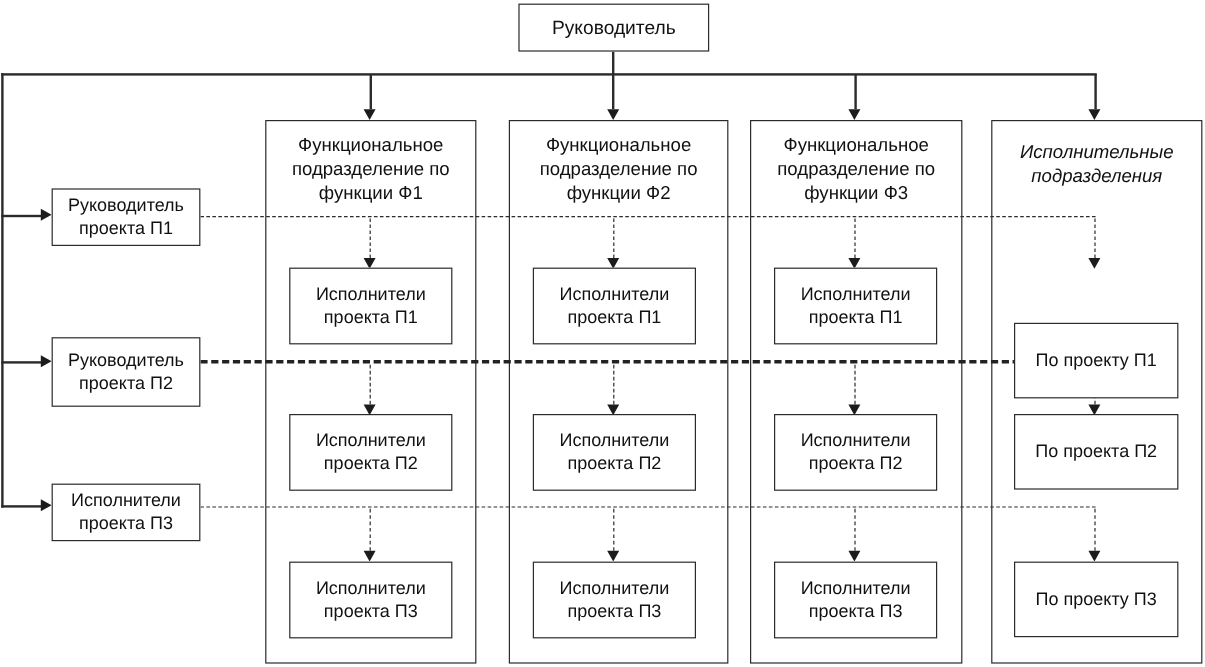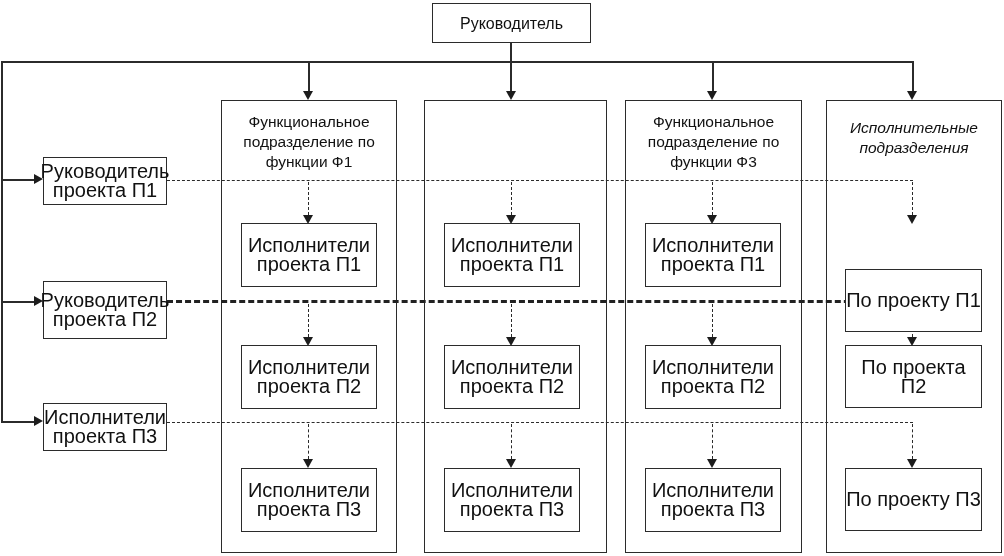--- a/index.html
+++ b/index.html
@@ -14,21 +14,21 @@
   }
   .box {
     position: absolute;
     box-sizing: border-box;
     background: #ffffff;
     border: 1.5px solid #2b2b2b;
     display: flex;
     align-items: center;
     justify-content: center;
     text-align: center;
-    font-size: 20px;
+    font-size: 15px;
     line-height: 19px;
   }
   .colrect {
     position: absolute;
     box-sizing: border-box;
     border: 1.5px solid #2b2b2b;
     background: transparent;
   }
   .colheader {
     position: absolute;
@@ -60,20 +60,21 @@
 <body>
 
 <div class="canvas">
 
   <div class="colrect" style="left:221px; top:100px; width:176px; height:453px;"></div>
   <div class="colrect" style="left:424px; top:100px; width:183px; height:453px;"></div>
   <div class="colrect" style="left:625px; top:100px; width:177px; height:453px;"></div>
   <div class="colrect" style="left:826px; top:100px; width:176px; height:453px;"></div>
 
   <div class="colheader" style="left:221px; top:100px; width:176px;">Функциональное подразделение по функции Ф1</div>
+  <div class="colheader" style="left:424px; top:100px; width:183px;">Функциональное подразделение по функции Ф2</div>
   <div class="colheader" style="left:625px; top:100px; width:177px;">Функциональное подразделение по функции Ф3</div>
   <div class="colheader" style="left:826px; top:100px; width:176px; padding-top:18px;font-style:italic;">Исполнительные подразделения</div>
 
   <div class="hline" style="left:1px; top:61px; width:913px;"></div>
   <div class="vline" style="left:1px; top:61px; height:362px;"></div>
   <div class="vline" style="left:510px; top:43px; height:48px;"></div>
 
   <div class="vline" style="left:308px; top:62px; height:29px;"></div>
   <div class="arr-down" style="left:303px; top:91px;"></div>
   <div class="arr-down" style="left:506px; top:91px;"></div>

